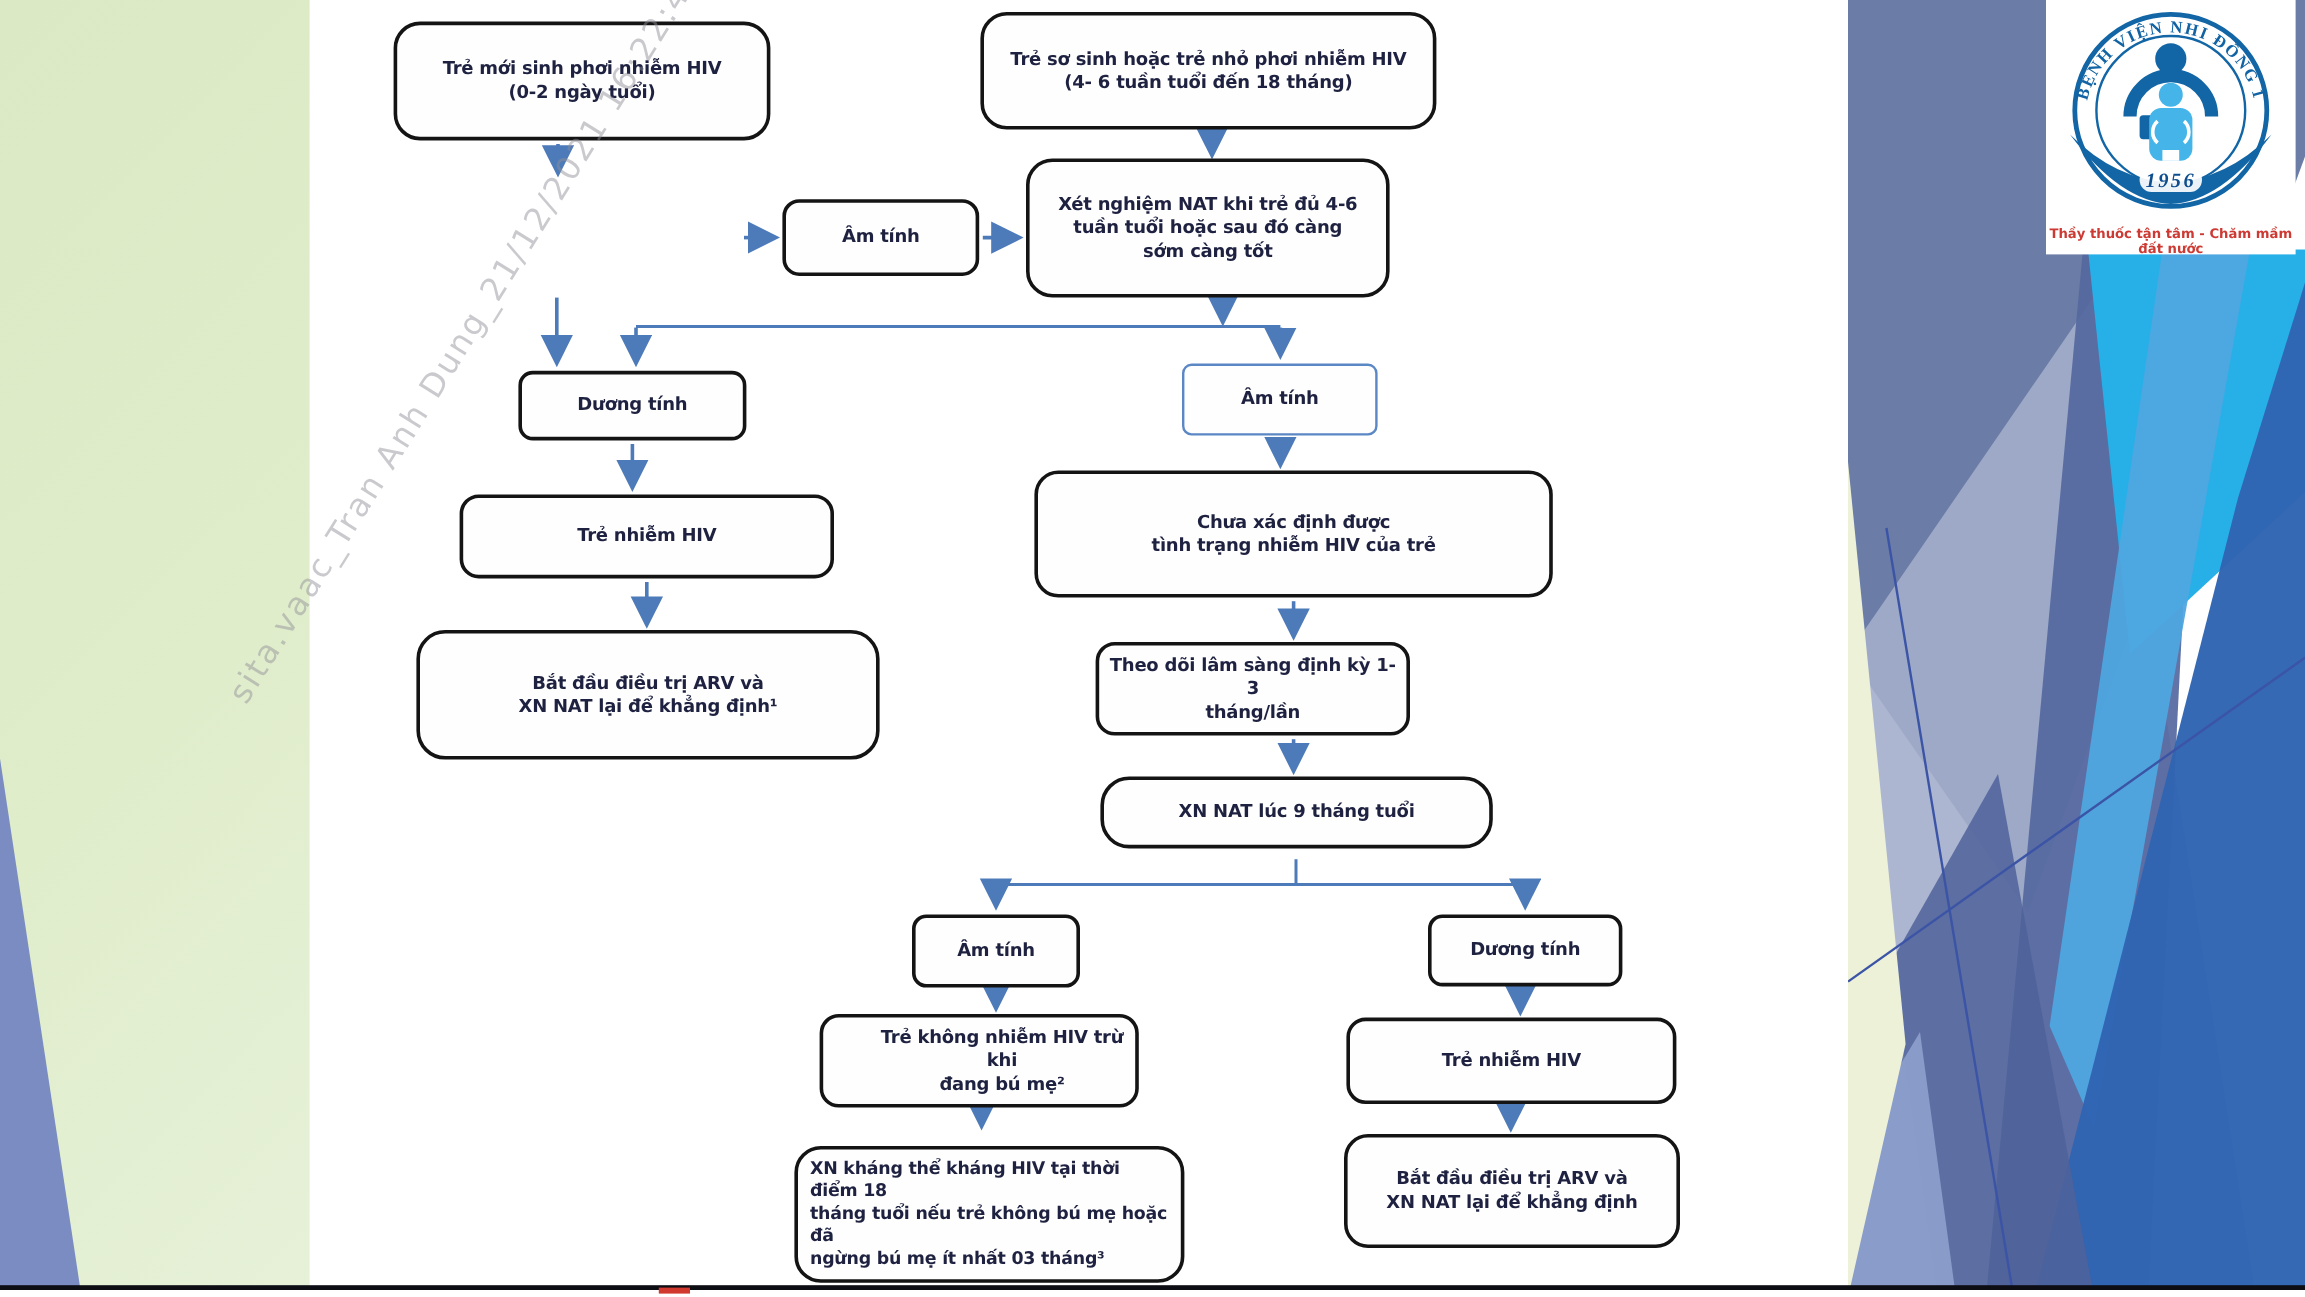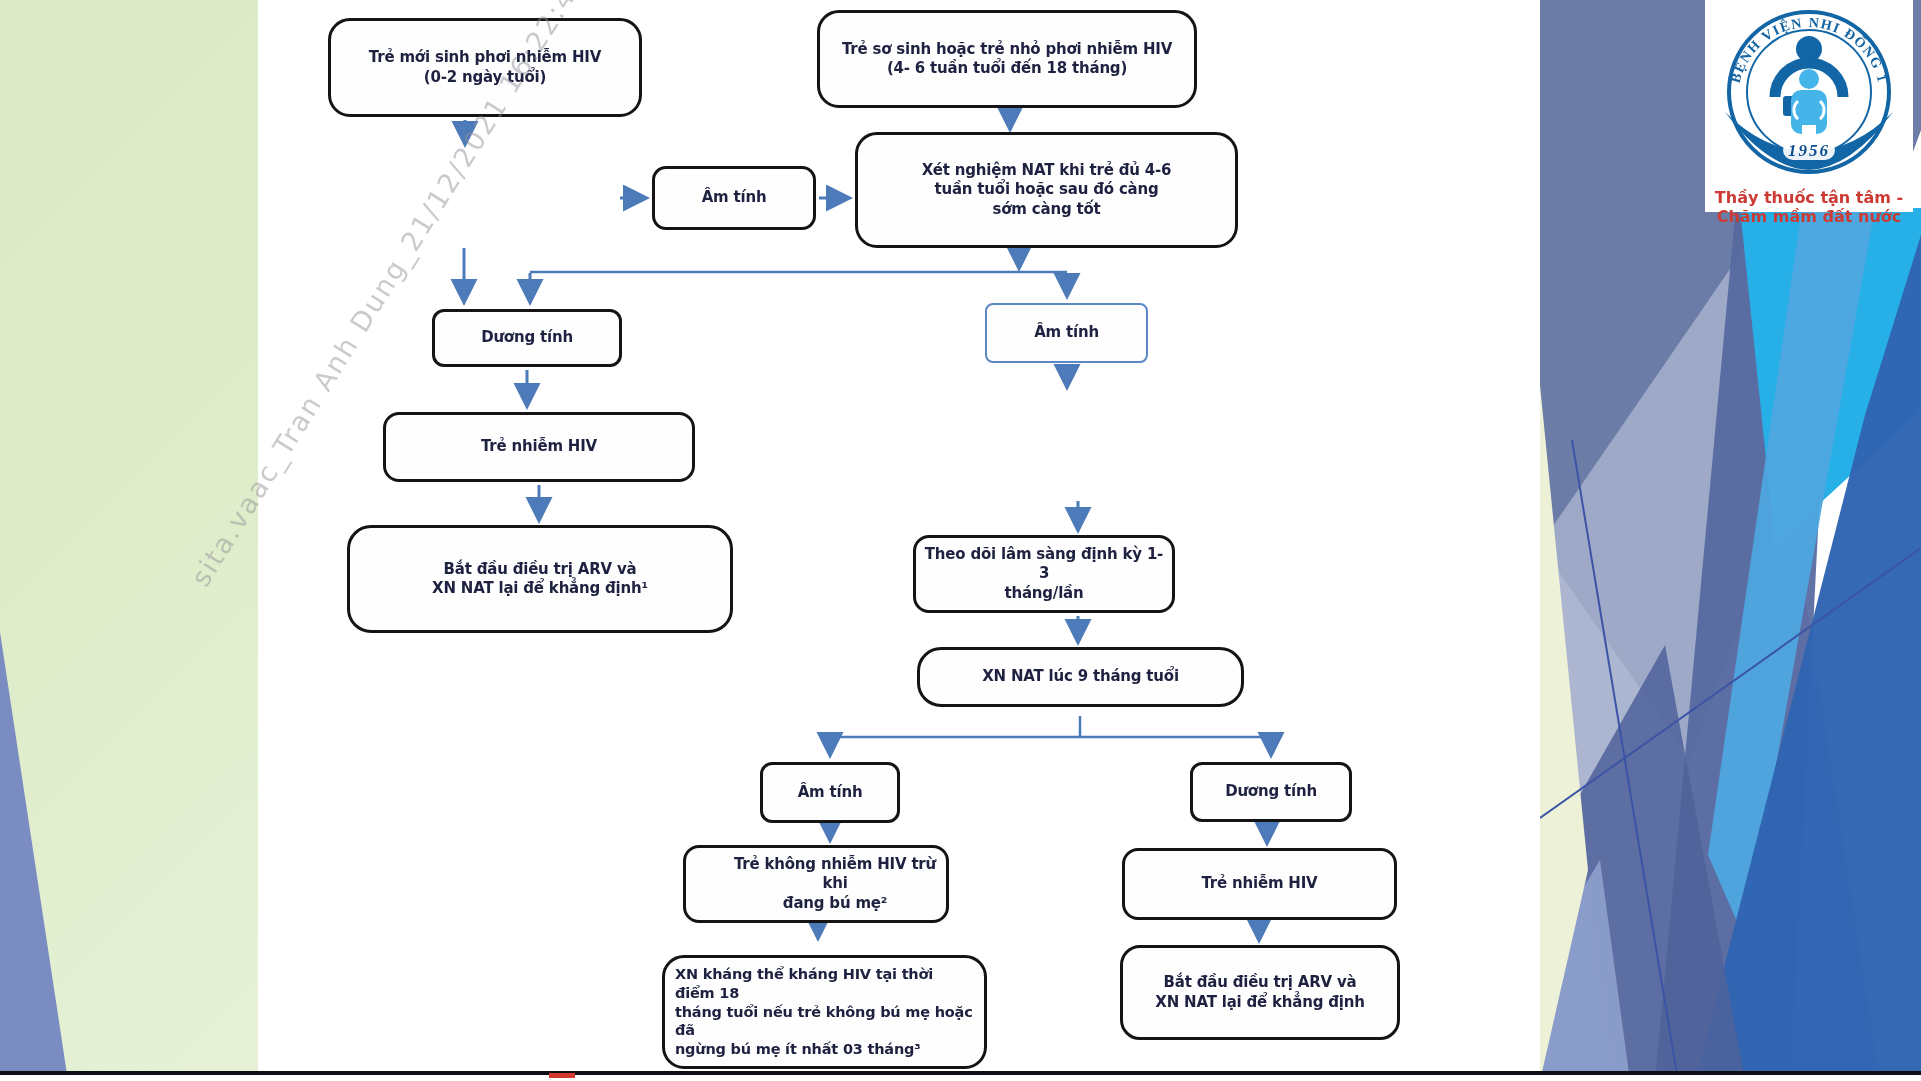--- a/index.html
+++ b/index.html
@@ -12,21 +12,21 @@
   
   .blue-wedge{position:absolute;left:0;top:0;width:80px;height:1081px;
               background:#7b8cc3;clip-path:polygon(0 632px,68px 1081px,0 1081px);}
 
   
   .facet-panel{position:absolute;left:1540px;top:0;width:381px;height:1081px;}
 
   
   .logo-card{position:absolute;left:1705px;top:0;width:208px;height:212px;background:#ffffff;}
   .logo-motto{position:absolute;left:0;top:188px;width:208px;text-align:center;
-              font-size:16px;font-weight:700;color:#cc3a33;letter-spacing:0;}
+              font-size:11px;font-weight:700;color:#cc3a33;letter-spacing:0;}
 
   
   .bottom-line{position:absolute;left:0;top:1071px;width:1921px;height:4px;background:#0d0d14;}
   .bottom-white{position:absolute;left:0;top:1075px;width:1921px;height:6px;background:#ffffff;}
   .red-mark{position:absolute;left:549px;top:1073px;width:26px;height:5px;background:#d2392e;}
 
   
   .watermark{position:absolute;left:198px;top:568px;transform:rotate(-58deg);transform-origin:0 50%;
              font-size:27px;letter-spacing:2px;color:rgba(145,145,152,.48);white-space:nowrap;
              z-index:30;pointer-events:none;font-weight:400;}
@@ -36,21 +36,21 @@
 
   
   .node{position:absolute;z-index:10;background:#fefefe;border:3px solid #141414;
         color:#1e2240;font-weight:700;display:flex;align-items:center;justify-content:center;
         text-align:center;white-space:pre-line;font-size:15px;line-height:1.3;letter-spacing:-.2px;
         box-sizing:border-box;padding:2px 8px;}
   .n1 {left:308px; top:18px;  width:314px;height:99px; border-radius:22px;margin-left:20px;}
   .n2 {left:817px; top:10px;  width:380px;height:98px; border-radius:22px;text-align:center;}
   .n3 {left:310px; top:148px; width:307px;height:97px; border-radius:22px;}
   .n4 {left:652px; top:166px; width:164px;height:64px; border-radius:14px;}
-  .n5 {left:855px; top:132px; width:383px;height:116px;border-radius:22px;}
+  .n5 {left:855px; top:132px; width:303px;height:116px;border-radius:22px;}
   .n6 {left:432px; top:309px; width:190px;height:58px; border-radius:12px;}
   .n7 {left:985px; top:303px; width:163px;height:60px; border-radius:8px;
        border:2.5px solid #5b87c5;}
   .n8 {left:383px; top:412px; width:312px;height:70px; border-radius:16px;}
   .n9 {left:862px; top:392px; width:432px;height:106px;border-radius:20px;border-width:3.5px;}
   .n10{left:347px; top:525px; width:386px;height:108px;border-radius:24px;}
   .n11{left:913px; top:535px; width:262px;height:78px; border-radius:16px;}
   .n12{left:917px; top:647px; width:327px;height:60px; border-radius:24px;}
   .n13{left:760px; top:762px; width:140px;height:61px; border-radius:12px;}
   .n14{left:1190px;top:762px; width:162px;height:60px; border-radius:12px;}
@@ -148,20 +148,22 @@
 (0-2 ngày tuổi)</div>
   <div class="node n2">Trẻ sơ sinh hoặc trẻ nhỏ phơi nhiễm HIV
 (4- 6 tuần tuổi đến 18 tháng)</div>
   <div class="node n4">Âm tính</div>
   <div class="node n5">Xét nghiệm NAT khi trẻ đủ 4-6
 tuần tuổi hoặc sau đó càng
 sớm càng tốt</div>
   <div class="node n6">Dương tính</div>
   <div class="node n7">Âm tính</div>
   <div class="node n8">Trẻ nhiễm HIV</div>
+  <div class="node n9">Chưa xác định được
+tình trạng nhiễm HIV của trẻ</div>
   <div class="node n10">Bắt đầu điều trị ARV và
 XN NAT lại để khẳng định¹</div>
   <div class="node n11">Theo dõi lâm sàng định kỳ 1-3
 tháng/lần</div>
   <div class="node n12">XN NAT lúc 9 tháng tuổi</div>
   <div class="node n13">Âm tính</div>
   <div class="node n14">Dương tính</div>
   <div class="node n15">Trẻ không nhiễm HIV trừ khi
 đang bú mẹ²</div>
   <div class="node n16">Trẻ nhiễm HIV</div>

